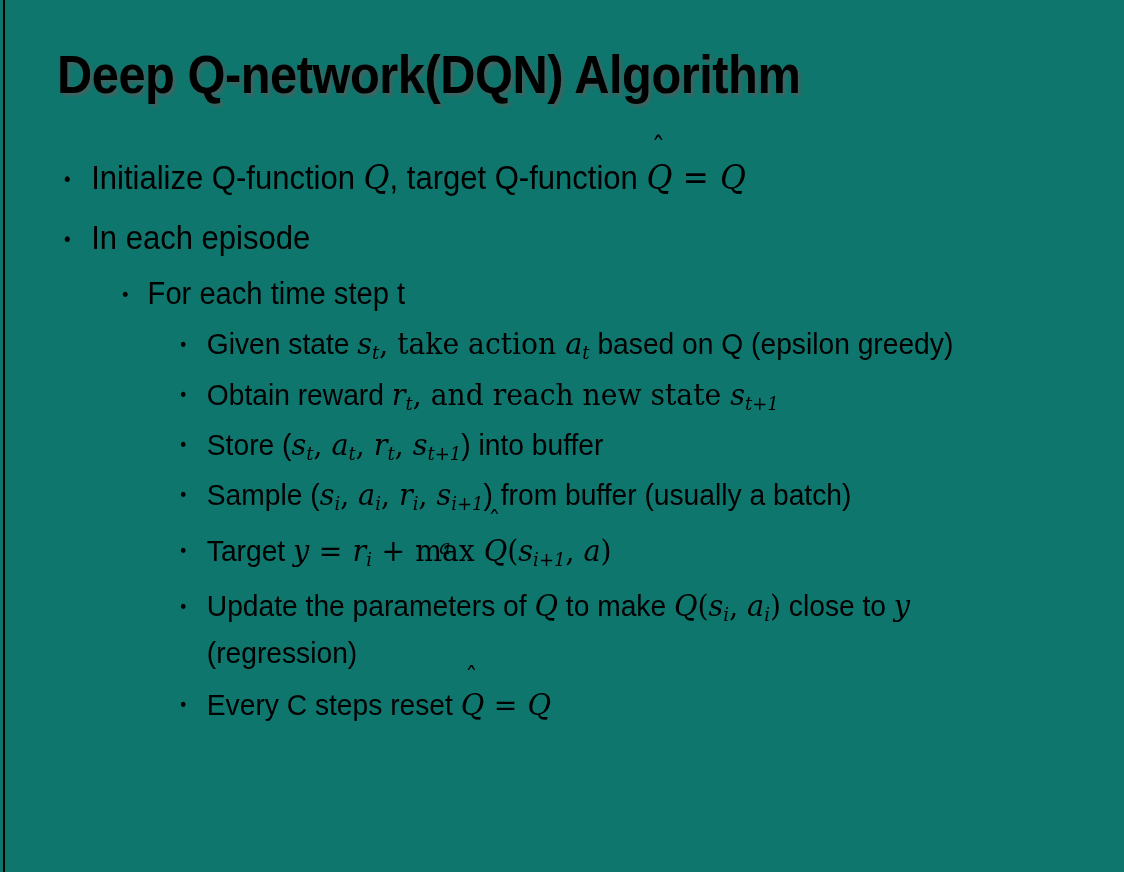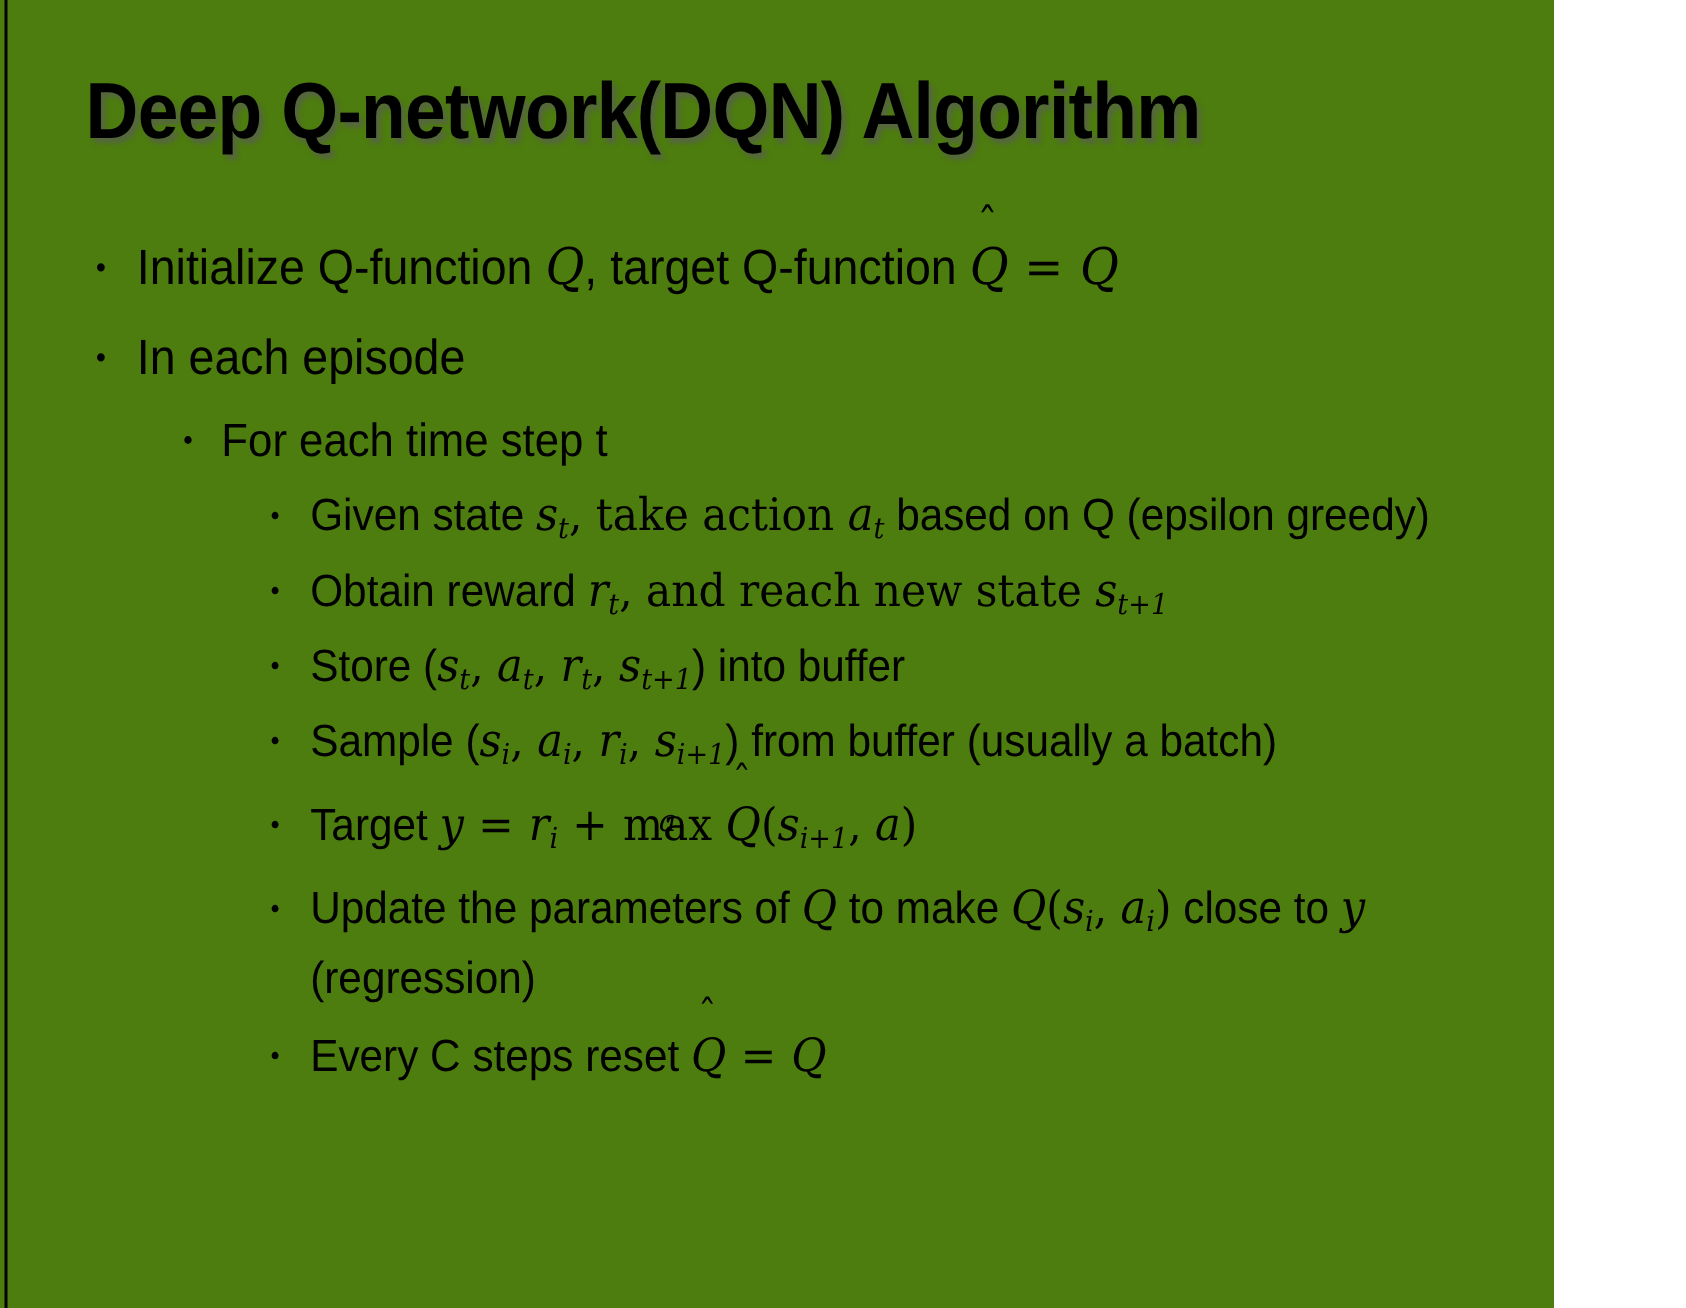--- a/index.html
+++ b/index.html
@@ -5,23 +5,23 @@
   html, body {
     margin: 0;
     padding: 0;
     background: #ffffff;
   }
   body {
     font-family: "Liberation Sans", sans-serif;
   }
   #slide {
     position: relative;
-    width: 1036px;
+    width: 1124px;
     height: 872px;
-    background: #4d7c0f;
+    background: #0f766e;
     overflow: hidden;
   }
   
   #slide-left-border {
     position: absolute;
     left: 3px;
     top: 0px;
     width: 2px;
     height: 872px;
     background: #000000;

